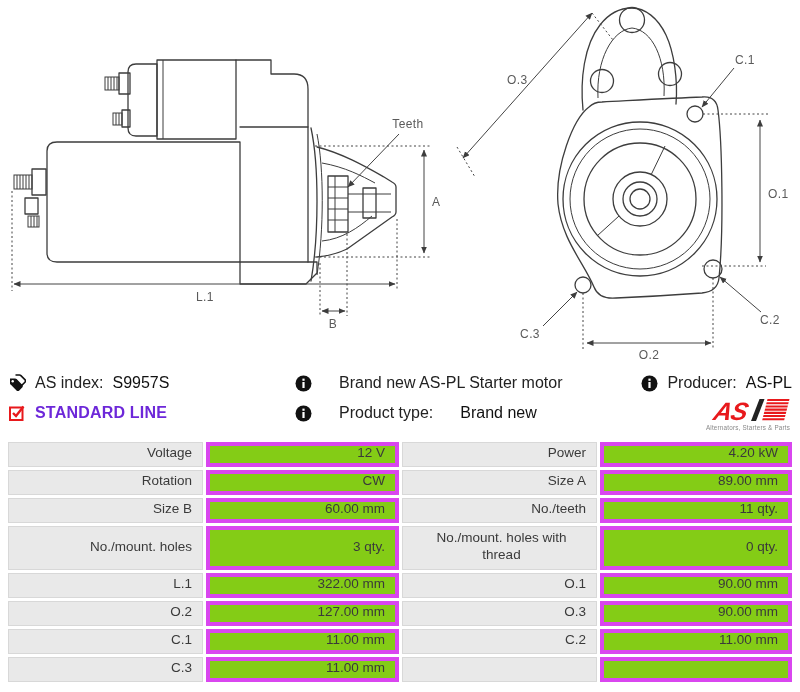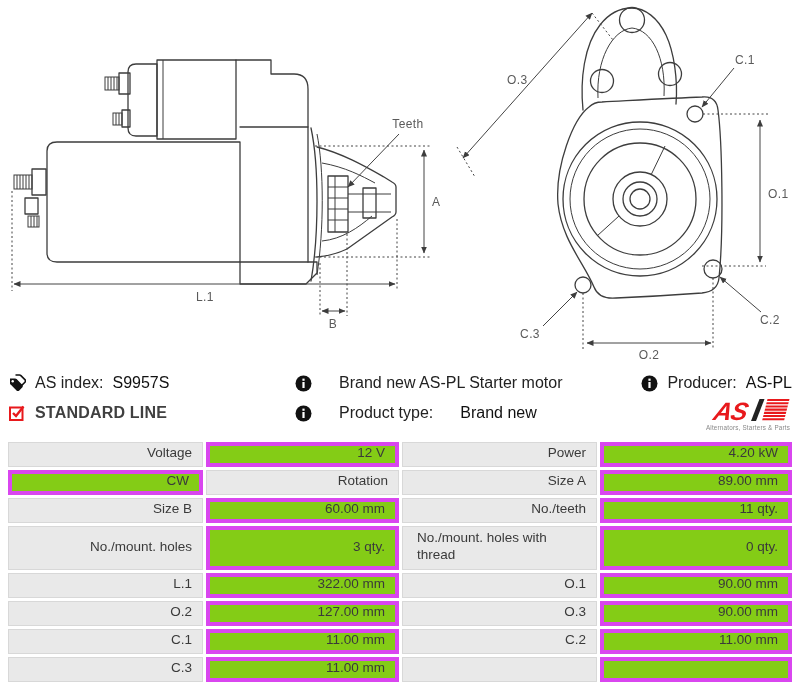--- a/index.html
+++ b/index.html
@@ -17,32 +17,32 @@
   .dot{stroke:#444;stroke-width:1;fill:none;stroke-dasharray:2,2.5;}
   .dim{stroke:#444;stroke-width:1;fill:none;}
   
   .info-row{position:absolute;left:8px;right:8px;display:flex;align-items:center;font-size:16px;}
   #info-row-1{top:374px;}
   #info-row-2{top:404px;}
   .col1{width:287px;display:flex;align-items:center;gap:9px;}
   .col2{flex:1;display:flex;align-items:center;gap:27px;}
   .col3{margin-left:auto;display:flex;align-items:center;gap:9px;justify-content:flex-end;}
   .pair .v{font-weight:400;margin-left:0;color:#111;}
-  .red-bold{color:#404040;font-weight:700;letter-spacing:.2px;}
+  .red-bold{color:#6d28d9;font-weight:700;letter-spacing:.2px;}
   .icn{flex:0 0 auto;display:block;}
   .as-logo{position:absolute;top:397px;right:6px;}
   
   .spec-table{
     position:absolute;left:8px;top:442px;width:784px;
     display:grid;grid-template-columns:195px 193px 195px 192px;
     grid-template-rows:25px 25px 25px 44px 25px 25px 25px 25px;
     gap:3px;font-size:13.5px;color:#3a3a3a;
   }
   .cell{display:flex;align-items:center;justify-content:flex-end;
-    padding:0 10px 2px 14px;box-sizing:border-box;text-align:left;line-height:1.25;}
+    padding:0 10px 2px 14px;box-sizing:border-box;text-align:center;line-height:1.25;}
   .lbl{background:#e9e9e9;border:1px solid #d8d8d8;}
   .val{background:#84cc16;border:4px solid #d946ef;}
 </style>
 </head>
 <body>
 
 <svg id="side-view" class="dwg" width="450" height="365" viewBox="0 0 450 365">
   <defs>
     <marker id="arE" markerWidth="9" markerHeight="8" refX="6.5" refY="3" orient="auto" markerUnits="userSpaceOnUse">
       <path d="M0,0 L7,3 L0,6 Z" fill="#3d3d3d"></path>
@@ -234,22 +234,22 @@
   </g>
   <text x="52" y="33" text-anchor="middle" style="font-family:'Liberation Sans',sans-serif;font-size:6.3px;fill:#888;letter-spacing:.2px">Alternators, Starters &amp; Parts</text>
 </svg>
 
 <div class="spec-table">
   <div class="cell lbl">Voltage</div>
   <div class="cell val">12 V</div>
   <div class="cell lbl">Power</div>
   <div class="cell val">4.20 kW</div>
 
+  <div class="cell lbl">Rotation</div>
   <div class="cell val">CW</div>
-  <div class="cell lbl">Rotation</div>
   <div class="cell lbl">Size A</div>
   <div class="cell val">89.00 mm</div>
 
   <div class="cell lbl">Size B</div>
   <div class="cell val">60.00 mm</div>
   <div class="cell lbl">No./teeth</div>
   <div class="cell val">11 qty.</div>
 
   <div class="cell lbl">No./mount. holes</div>
   <div class="cell val">3 qty.</div>

